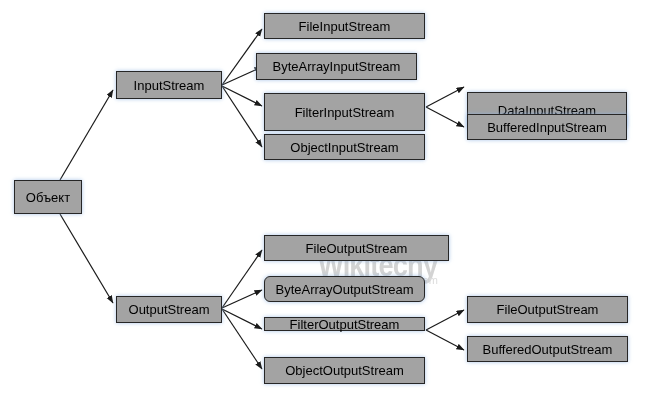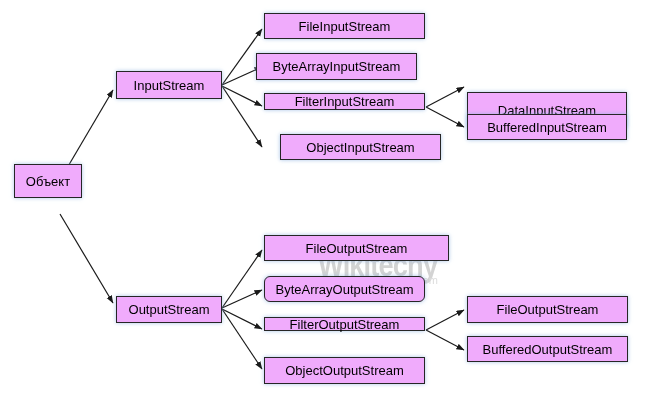--- a/index.html
+++ b/index.html
@@ -17,41 +17,41 @@
   }
   #edge-layer {
     position: absolute;
     left: 0; top: 0;
     width: 645px; height: 400px;
     z-index: 2;
   }
   .node {
     position: absolute;
     box-sizing: border-box;
-    background: #f0abfc;
+    background: #a3a3a3;
     border: 1px solid #262626;
     color: #000000;
     display: flex;
     align-items: center;
     justify-content: center;
     font-size: 13px;
     line-height: 1;
     white-space: nowrap;
     z-index: 3;
     box-shadow: 0 0 4px rgba(141, 179, 226, 0.75);
   }
   
-  .n-root        { left: 14px;  top: 164px; width: 68px;  height: 34px; }
+  .n-root        { left: 14px;  top: 180px; width: 68px;  height: 34px; }
   .n-input       { left: 116px; top: 71px;  width: 106px; height: 28px; }
   .n-output      { left: 116px; top: 296px; width: 106px; height: 27px; }
   
   .n-filein      { left: 264px; top: 13px;  width: 161px; height: 26px; }
   .n-bytein      { left: 256px; top: 53px;  width: 161px; height: 27px; }
-  .n-filterin    { left: 264px; top: 93px;  width: 161px; height: 17px; }
-  .n-objectin    { left: 280px; top: 134px; width: 161px; height: 26px; }
+  .n-filterin    { left: 264px; top: 93px;  width: 161px; height: 38px; }
+  .n-objectin    { left: 264px; top: 134px; width: 161px; height: 26px; }
   
   .n-datain      { left: 467px; top: 92px;  width: 160px; height: 36px; }
   .n-bufferedin  { left: 467px; top: 114px; width: 160px; height: 26px; }
   
   .n-fileout     { left: 264px; top: 235px; width: 185px; height: 26px; }
   .n-byteout     { left: 264px; top: 276px; width: 161px; height: 26px; border-radius: 6px; }
   .n-filterout   { left: 264px; top: 317px; width: 161px; height: 14px; }
   .n-objectout   { left: 264px; top: 357px; width: 161px; height: 27px; }
   
   .n-dataout     { left: 467px; top: 296px; width: 161px; height: 27px; }

